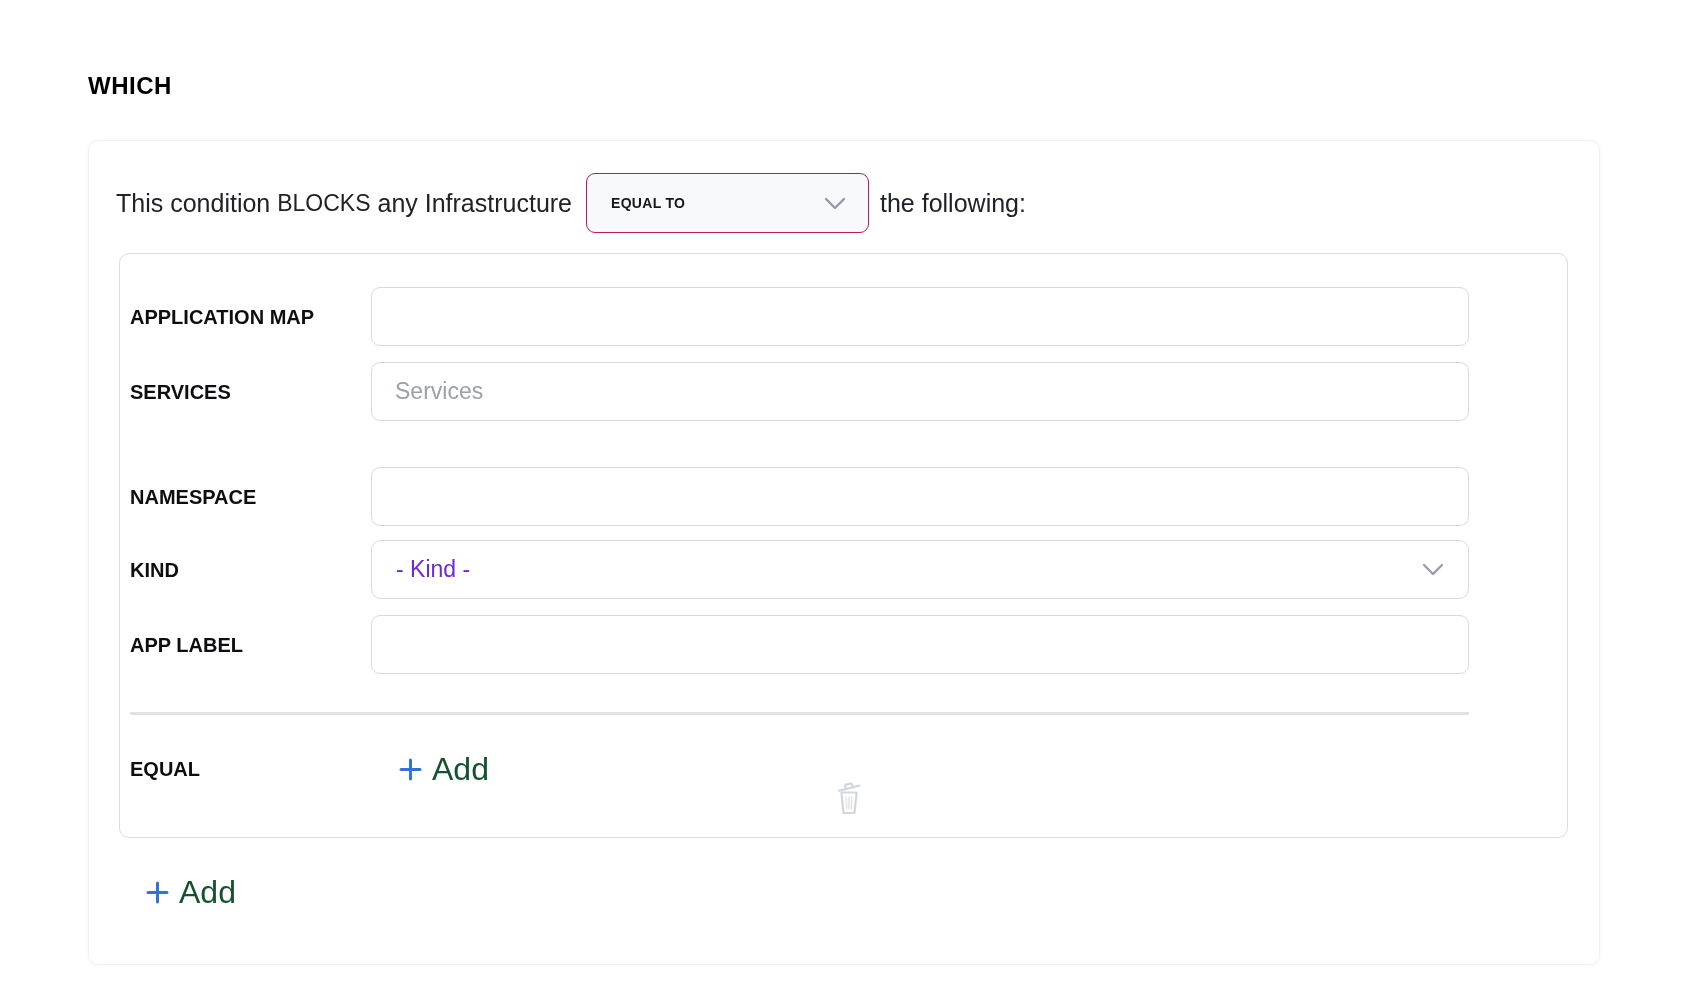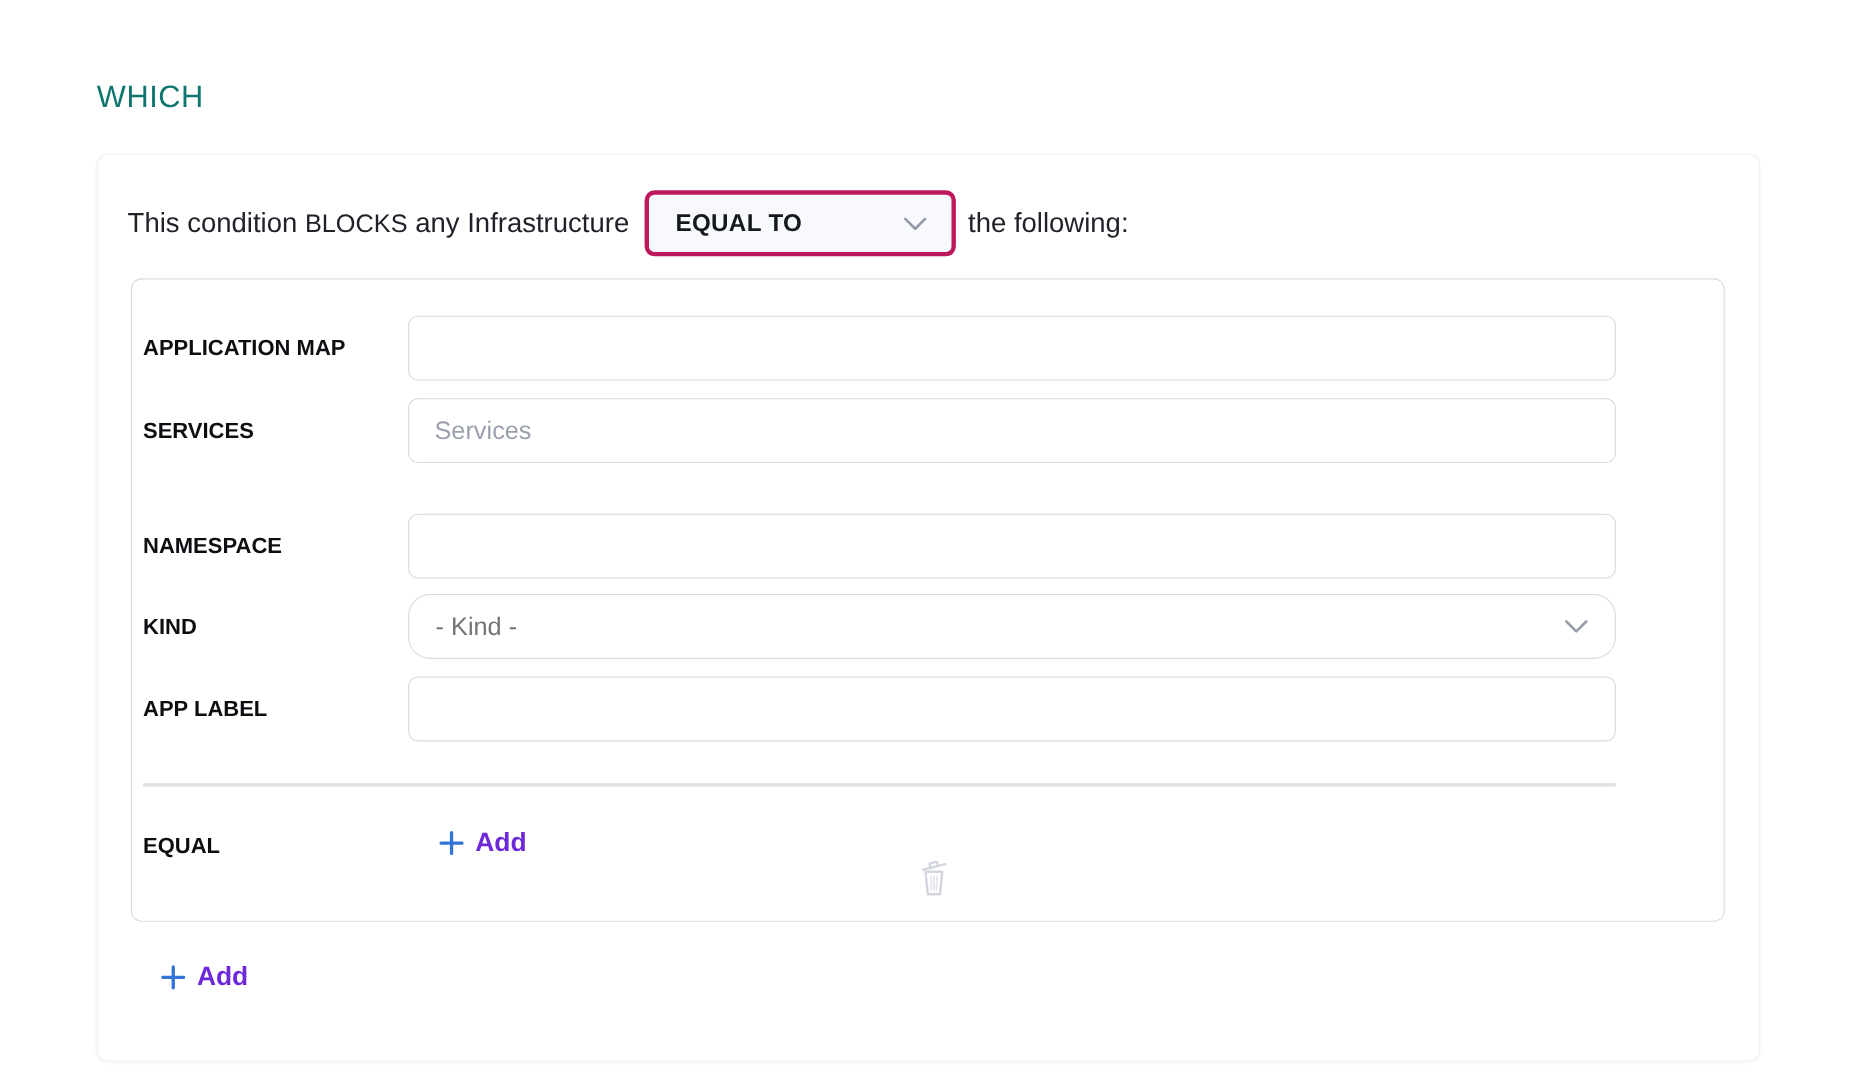--- a/index.html
+++ b/index.html
@@ -7,22 +7,22 @@
   body {
     width: 1682px; height: 991px;
     font-family: "Liberation Sans", sans-serif;
     position: relative; overflow: hidden;
     color: #202229;
   }
   .stage { position: absolute; inset: 0; }
 
   .heading {
     position: absolute; left: 88px; top: 72px;
-    font-size: 28px; font-weight: normal; letter-spacing: 0.5px;
-    color: #0f766e;
+    font-size: 24px; font-weight: bold; letter-spacing: 0.5px;
+    color: #000000;
   }
 
   .card {
     position: absolute; left: 88px; top: 140px;
     width: 1512px; height: 825px;
     background: #ffffff;
     border: 1px solid #f0f1f5;
     border-radius: 10px;
     box-shadow: 0 1px 4px rgba(40,44,70,0.04);
     padding: 32px 27px 0 27px;
@@ -33,22 +33,22 @@
     display: flex; align-items: center; height: 60px;
     font-size: 25px; color: #202229; white-space: pre; text-align: right;
   }
   .cond-row .bold-effect { font-weight: normal; font-size: 23px; }
   .operator-select {
     display: flex; align-items: center; justify-content: space-between;
     width: 283px; height: 60px;
     margin-left: 14px; margin-right: 11px;
     padding: 0 22px 0 24px;
     background: #f8f9fc;
-    border: 4px solid #be185d; border-radius: 9px;
-    font-size: 22px; font-weight: bold; letter-spacing: 0.3px; color: #16181f;
+    border: 1px solid #be185d; border-radius: 9px;
+    font-size: 14px; font-weight: bold; letter-spacing: 0.3px; color: #16181f;
     cursor: pointer;
   }
 
   
   .panel {
     margin-top: 20px; margin-left: 3px;
     width: 1449px; height: 585px;
     border: 1px solid #dadce4; border-radius: 10px;
     display: flex; align-items: stretch;
     padding: 33px 0 0 10px;
@@ -71,34 +71,34 @@
   .finput {
     width: 1098px; height: 59px;
     border: 1px solid #d8dae2; border-radius: 9px;
     padding: 0 23px; font-size: 23px; color: #202229;
     font-family: "Liberation Sans", sans-serif;
     background: #ffffff; outline: none;
   }
   .finput::placeholder { color: #9aa0ae; }
   .select-box {
     width: 1098px; height: 59px;
-    border: 1px solid #d8dae2; border-radius: 20px;
+    border: 1px solid #d8dae2; border-radius: 10px;
     padding: 0 24px; font-size: 23px;
     display: flex; align-items: center; justify-content: space-between;
-    color: #737373; background: #ffffff; cursor: pointer;
+    color: #6d28d9; background: #ffffff; cursor: pointer;
   }
 
   .divider { height: 3px; width: 1339px; background: #e0e2e8; margin-top: 38px; }
 
   .envs-row { display: flex; align-items: center; margin-top: 34px; height: 40px; }
   .envs-add-wrap { width: 1098px; }
 
   .add-btn {
     display: inline-flex; align-items: center;
-    color: #6d28d9; font-size: 24px; font-weight: bold;
+    color: #14532d; font-size: 32px; font-weight: normal;
     cursor: pointer; line-height: 1;
   }
   .add-btn svg { margin-right: 10px; }
   .envs-add-wrap .add-btn { margin-left: 28px; }
 
   .bottom-add { margin-top: 38px; margin-left: 30px; }
 </style>
 </head>
 <body>
 

